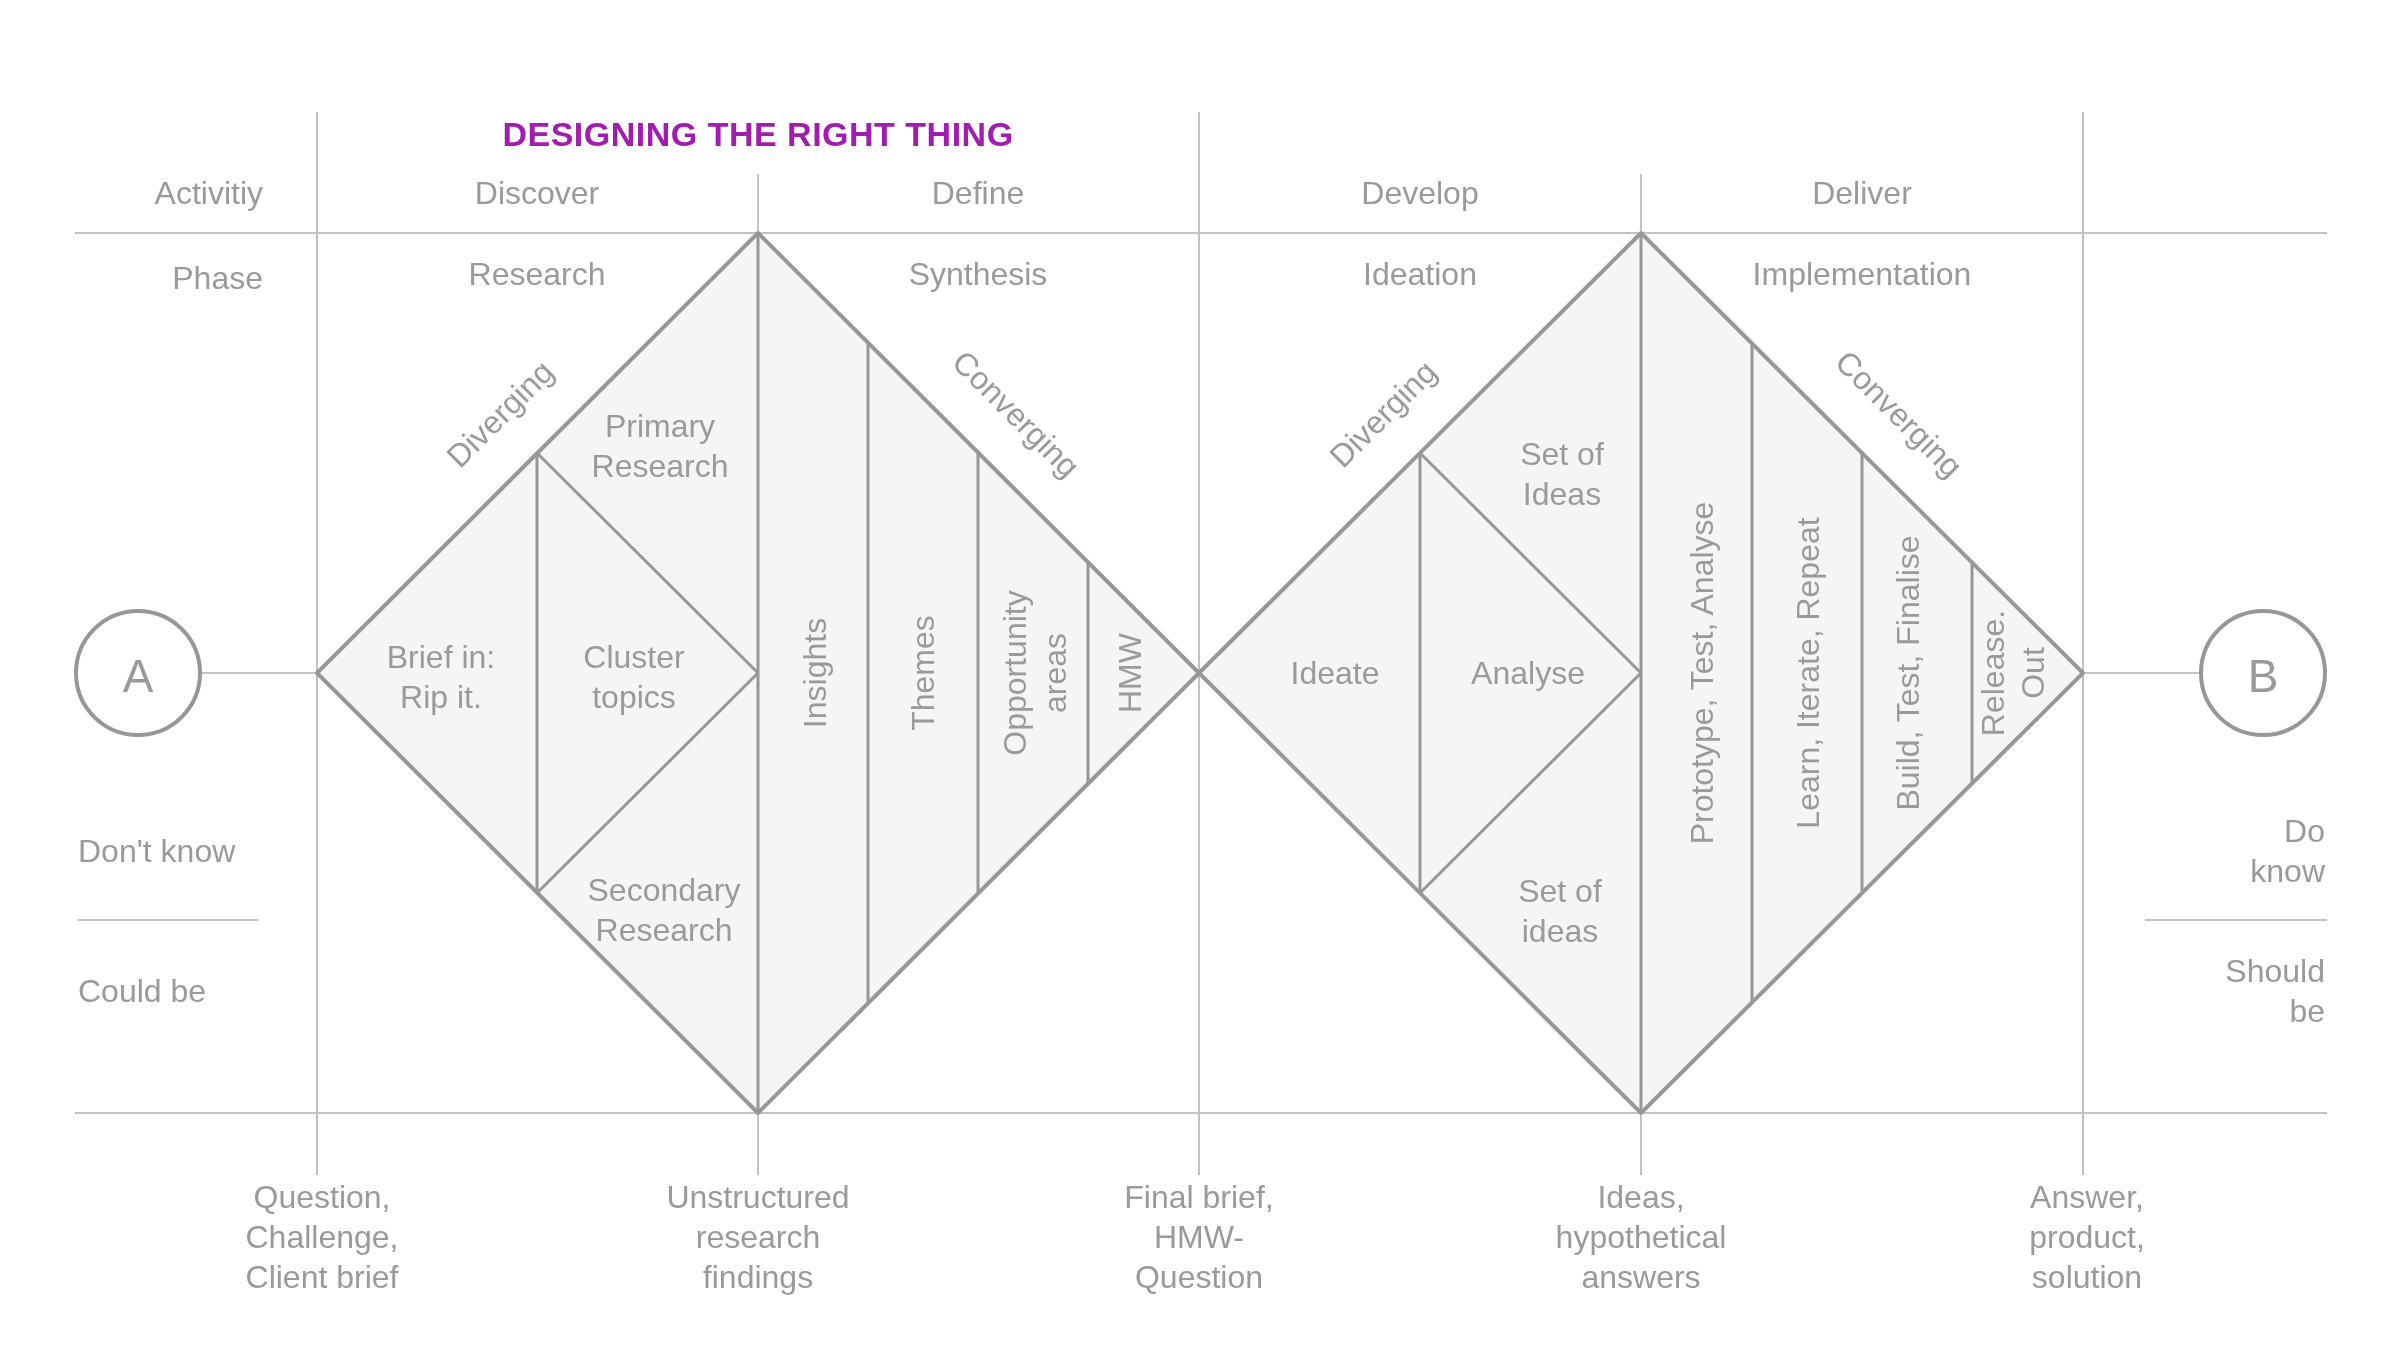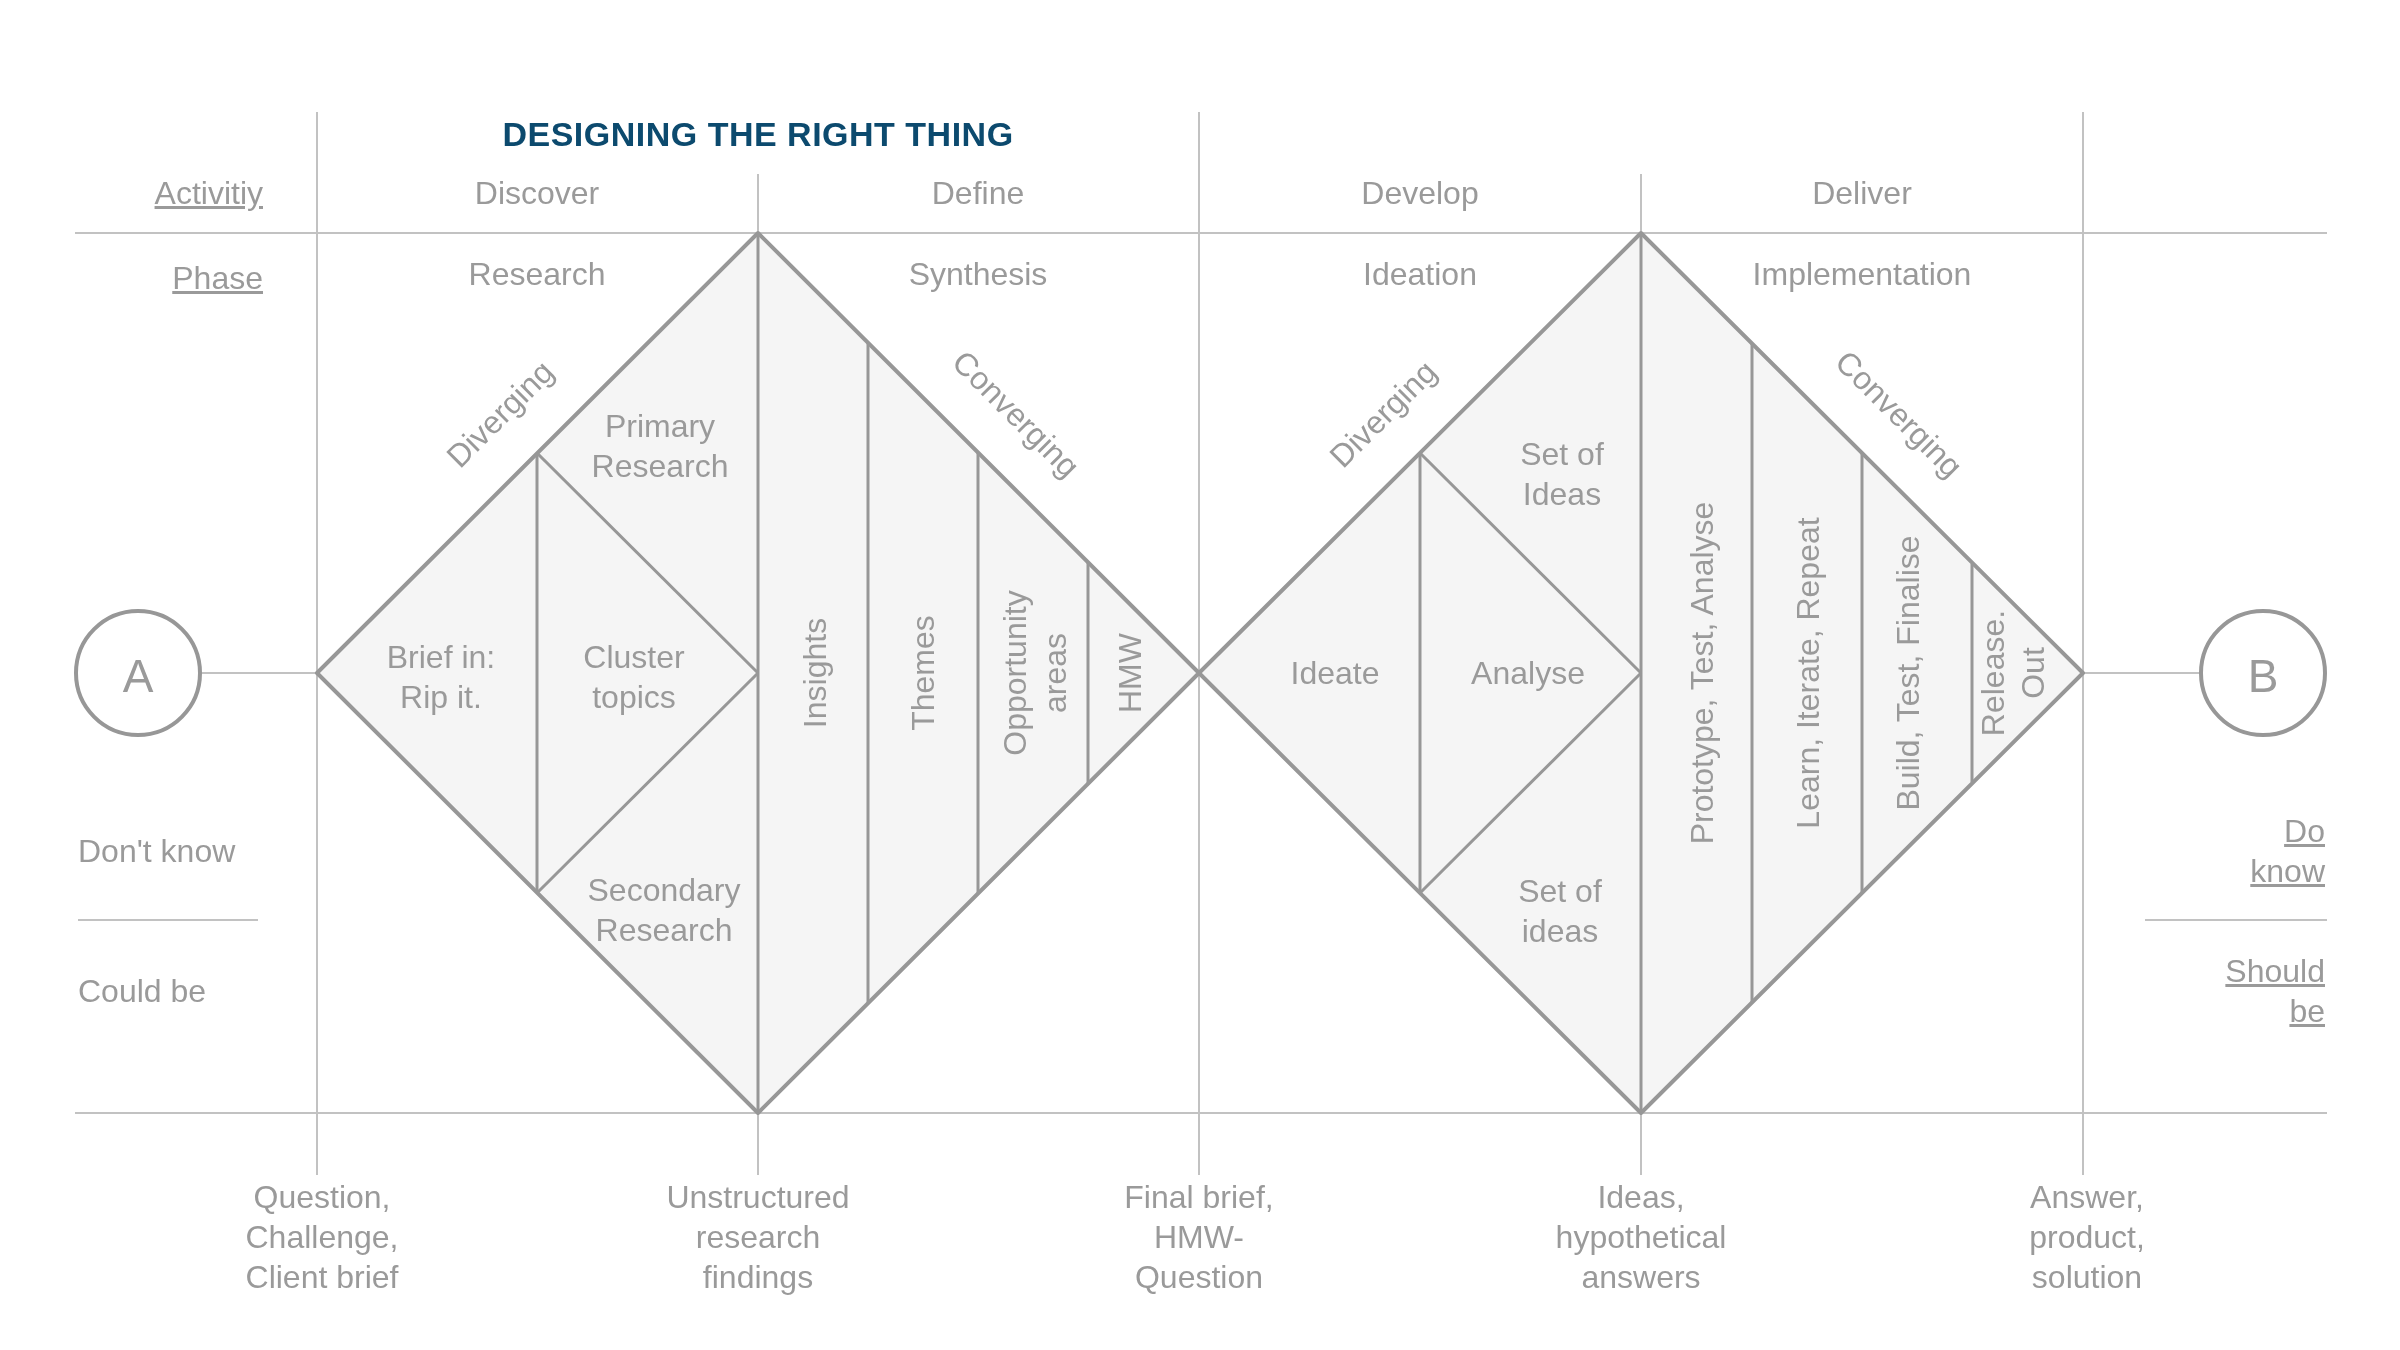--- a/index.html
+++ b/index.html
@@ -2,25 +2,25 @@
 <html><head>
 <meta charset="utf-8">
 <style>
   html,body{margin:0;padding:0;background:#ffffff;}
   #stage{position:relative;width:2400px;height:1350px;background:#ffffff;overflow:hidden;
          font-family:"Liberation Sans","DejaVu Sans",sans-serif;}
   #lines{position:absolute;left:0;top:0;width:2400px;height:1350px;}
   .lbl{position:absolute;transform:translate(-50%,-50%);font-size:32px;color:#9a9a9a;
        white-space:pre-line;text-align:center;line-height:40px;}
   .lbl.alignleft{transform:translate(0,-50%);text-align:left;}
-  .lbl.alignright{transform:translate(-100%,-50%);text-align:right;text-decoration:underline;}
+  .lbl.alignright{transform:translate(-100%,-50%);text-align:right;}
   .lbl.rot90{transform:translate(-50%,-50%) rotate(-90deg);}
   .lbl.rot45n{transform:translate(-50%,-50%) rotate(-45deg);}
   .lbl.rot45p{transform:translate(-50%,-50%) rotate(45deg);}
-  .lbl.title{font-weight:bold;font-size:34px;color:#0c4a6e;letter-spacing:0.5px;}
+  .lbl.title{font-weight:bold;font-size:34px;color:#a21caf;letter-spacing:0.5px;}
   .lbl.ab{font-size:46px;color:#9a9a9a;}
 </style>
 </head>
 <body>
 
 <div id="stage">
 
   <svg id="lines" viewBox="0 0 2400 1350">
 
     <line x1="75" y1="233" x2="2327" y2="233" stroke="#c2c2c2" stroke-width="2"></line>

